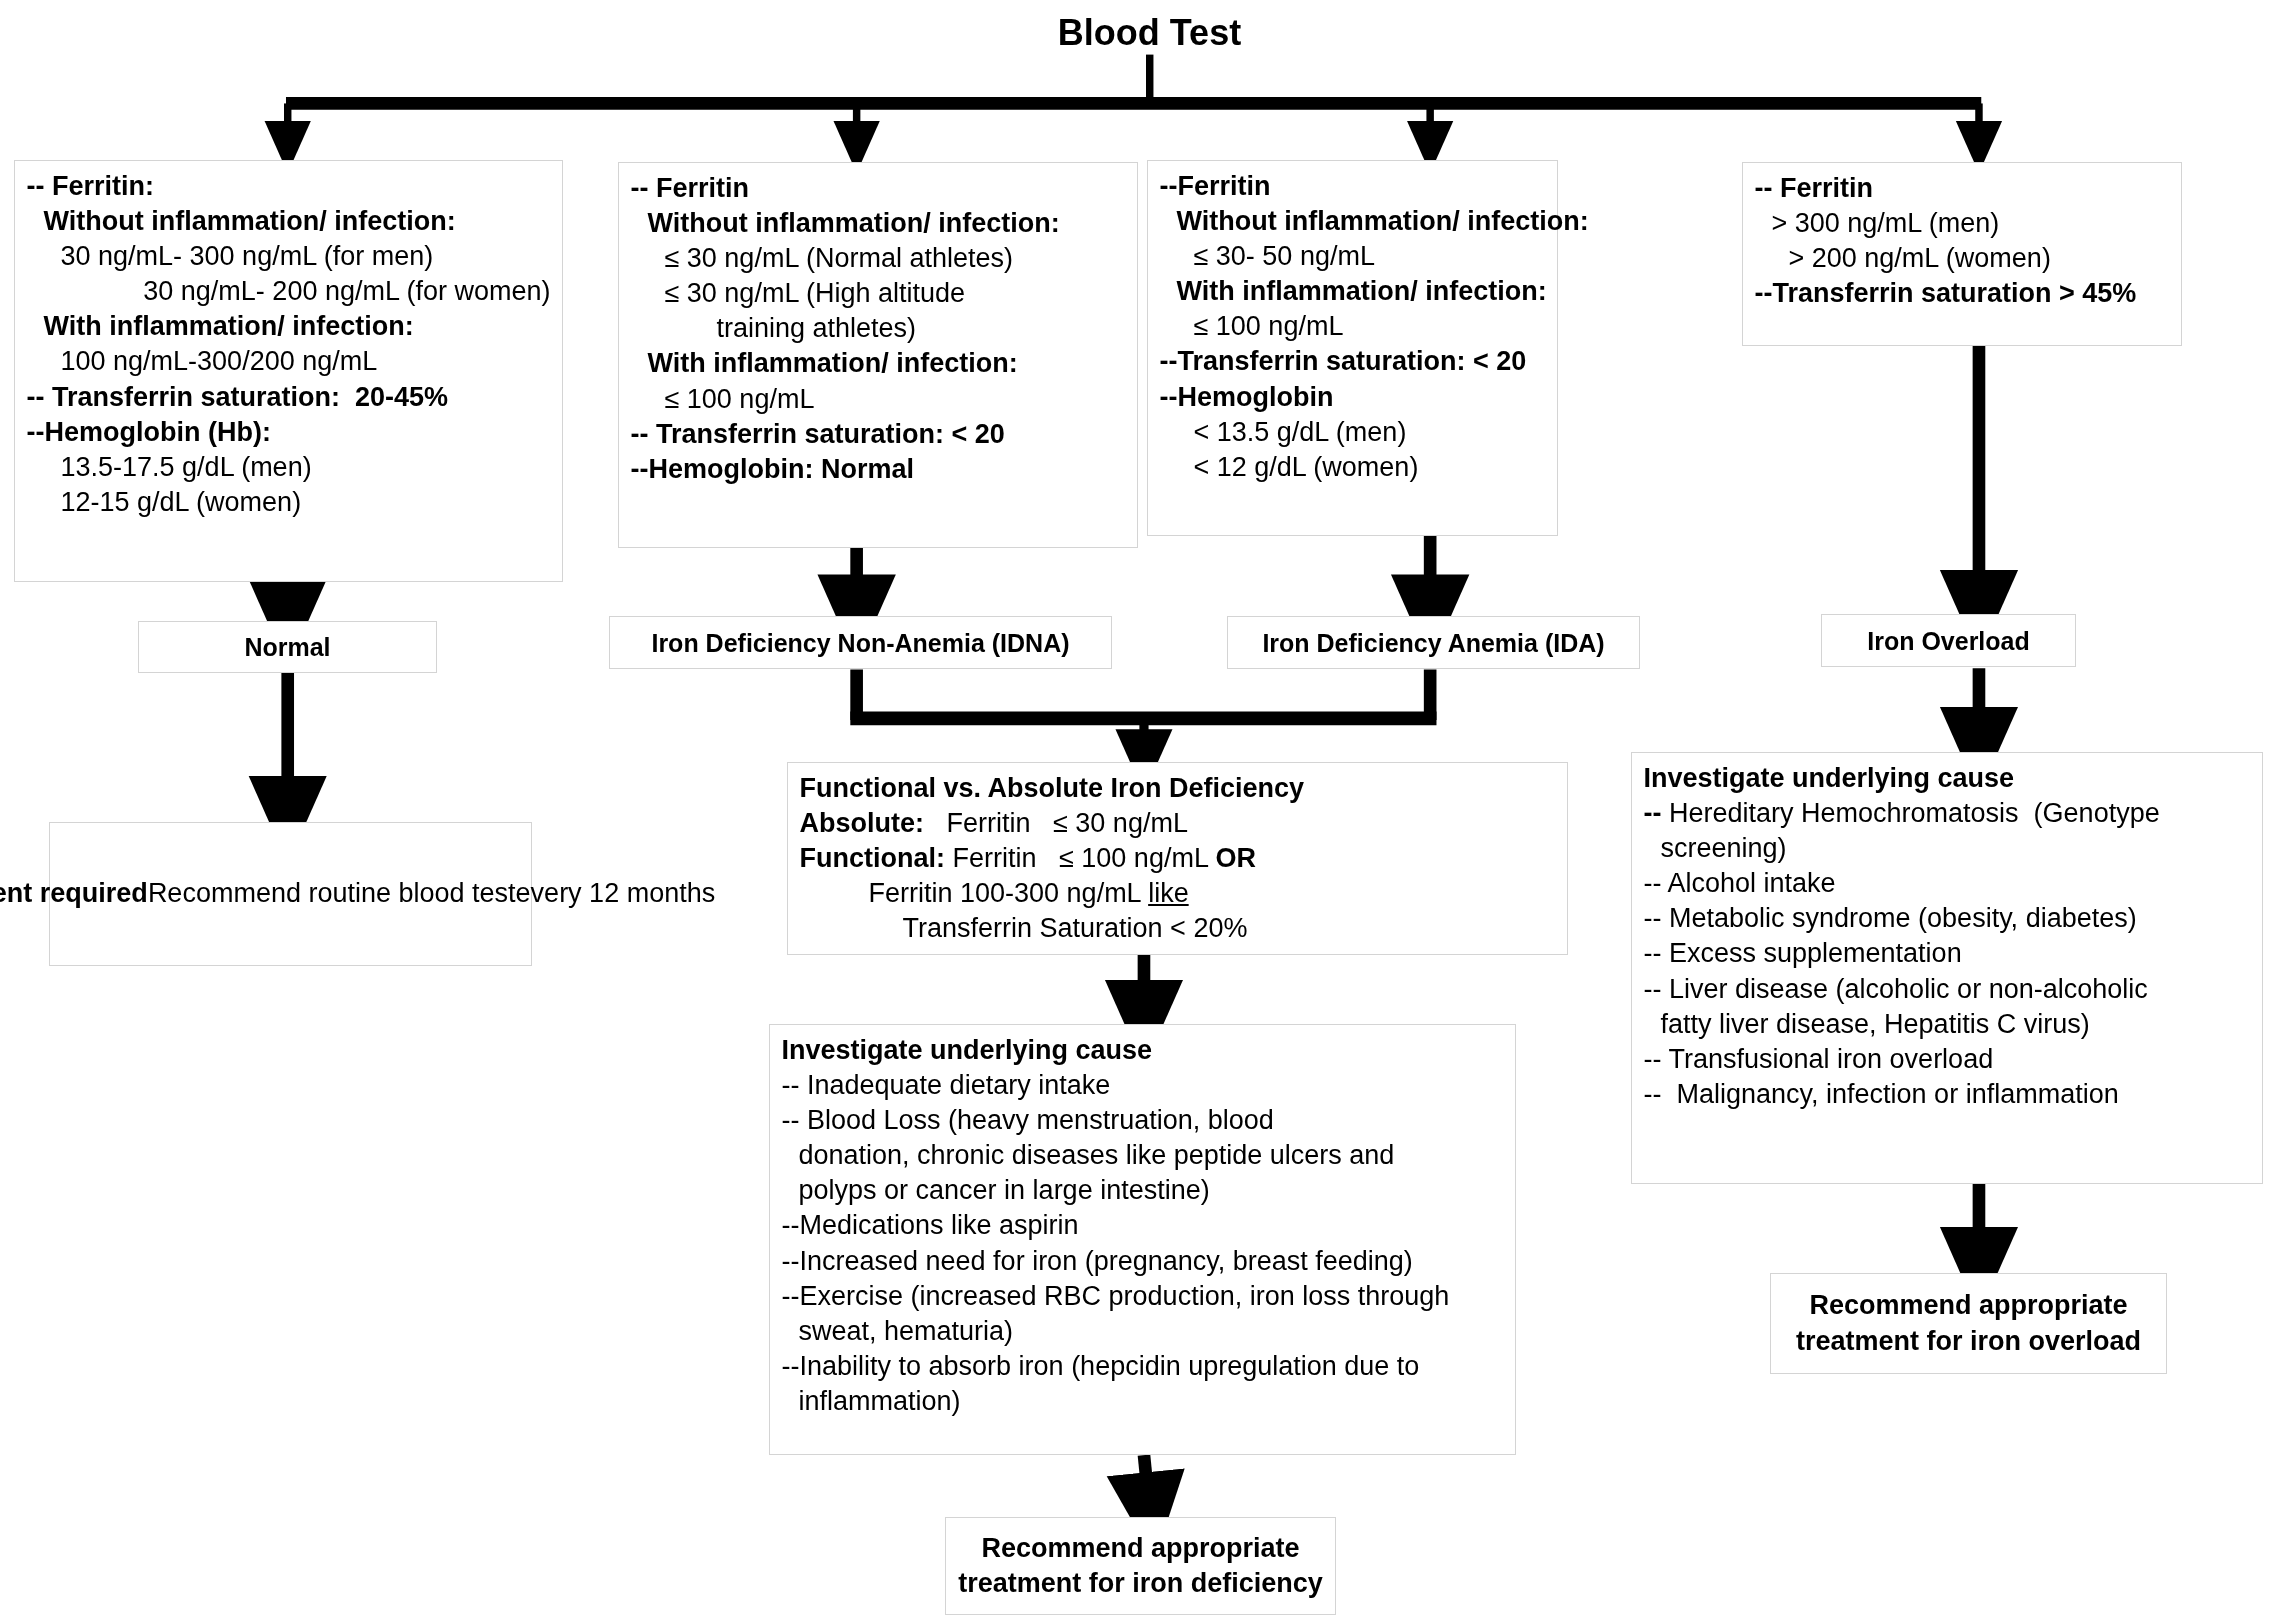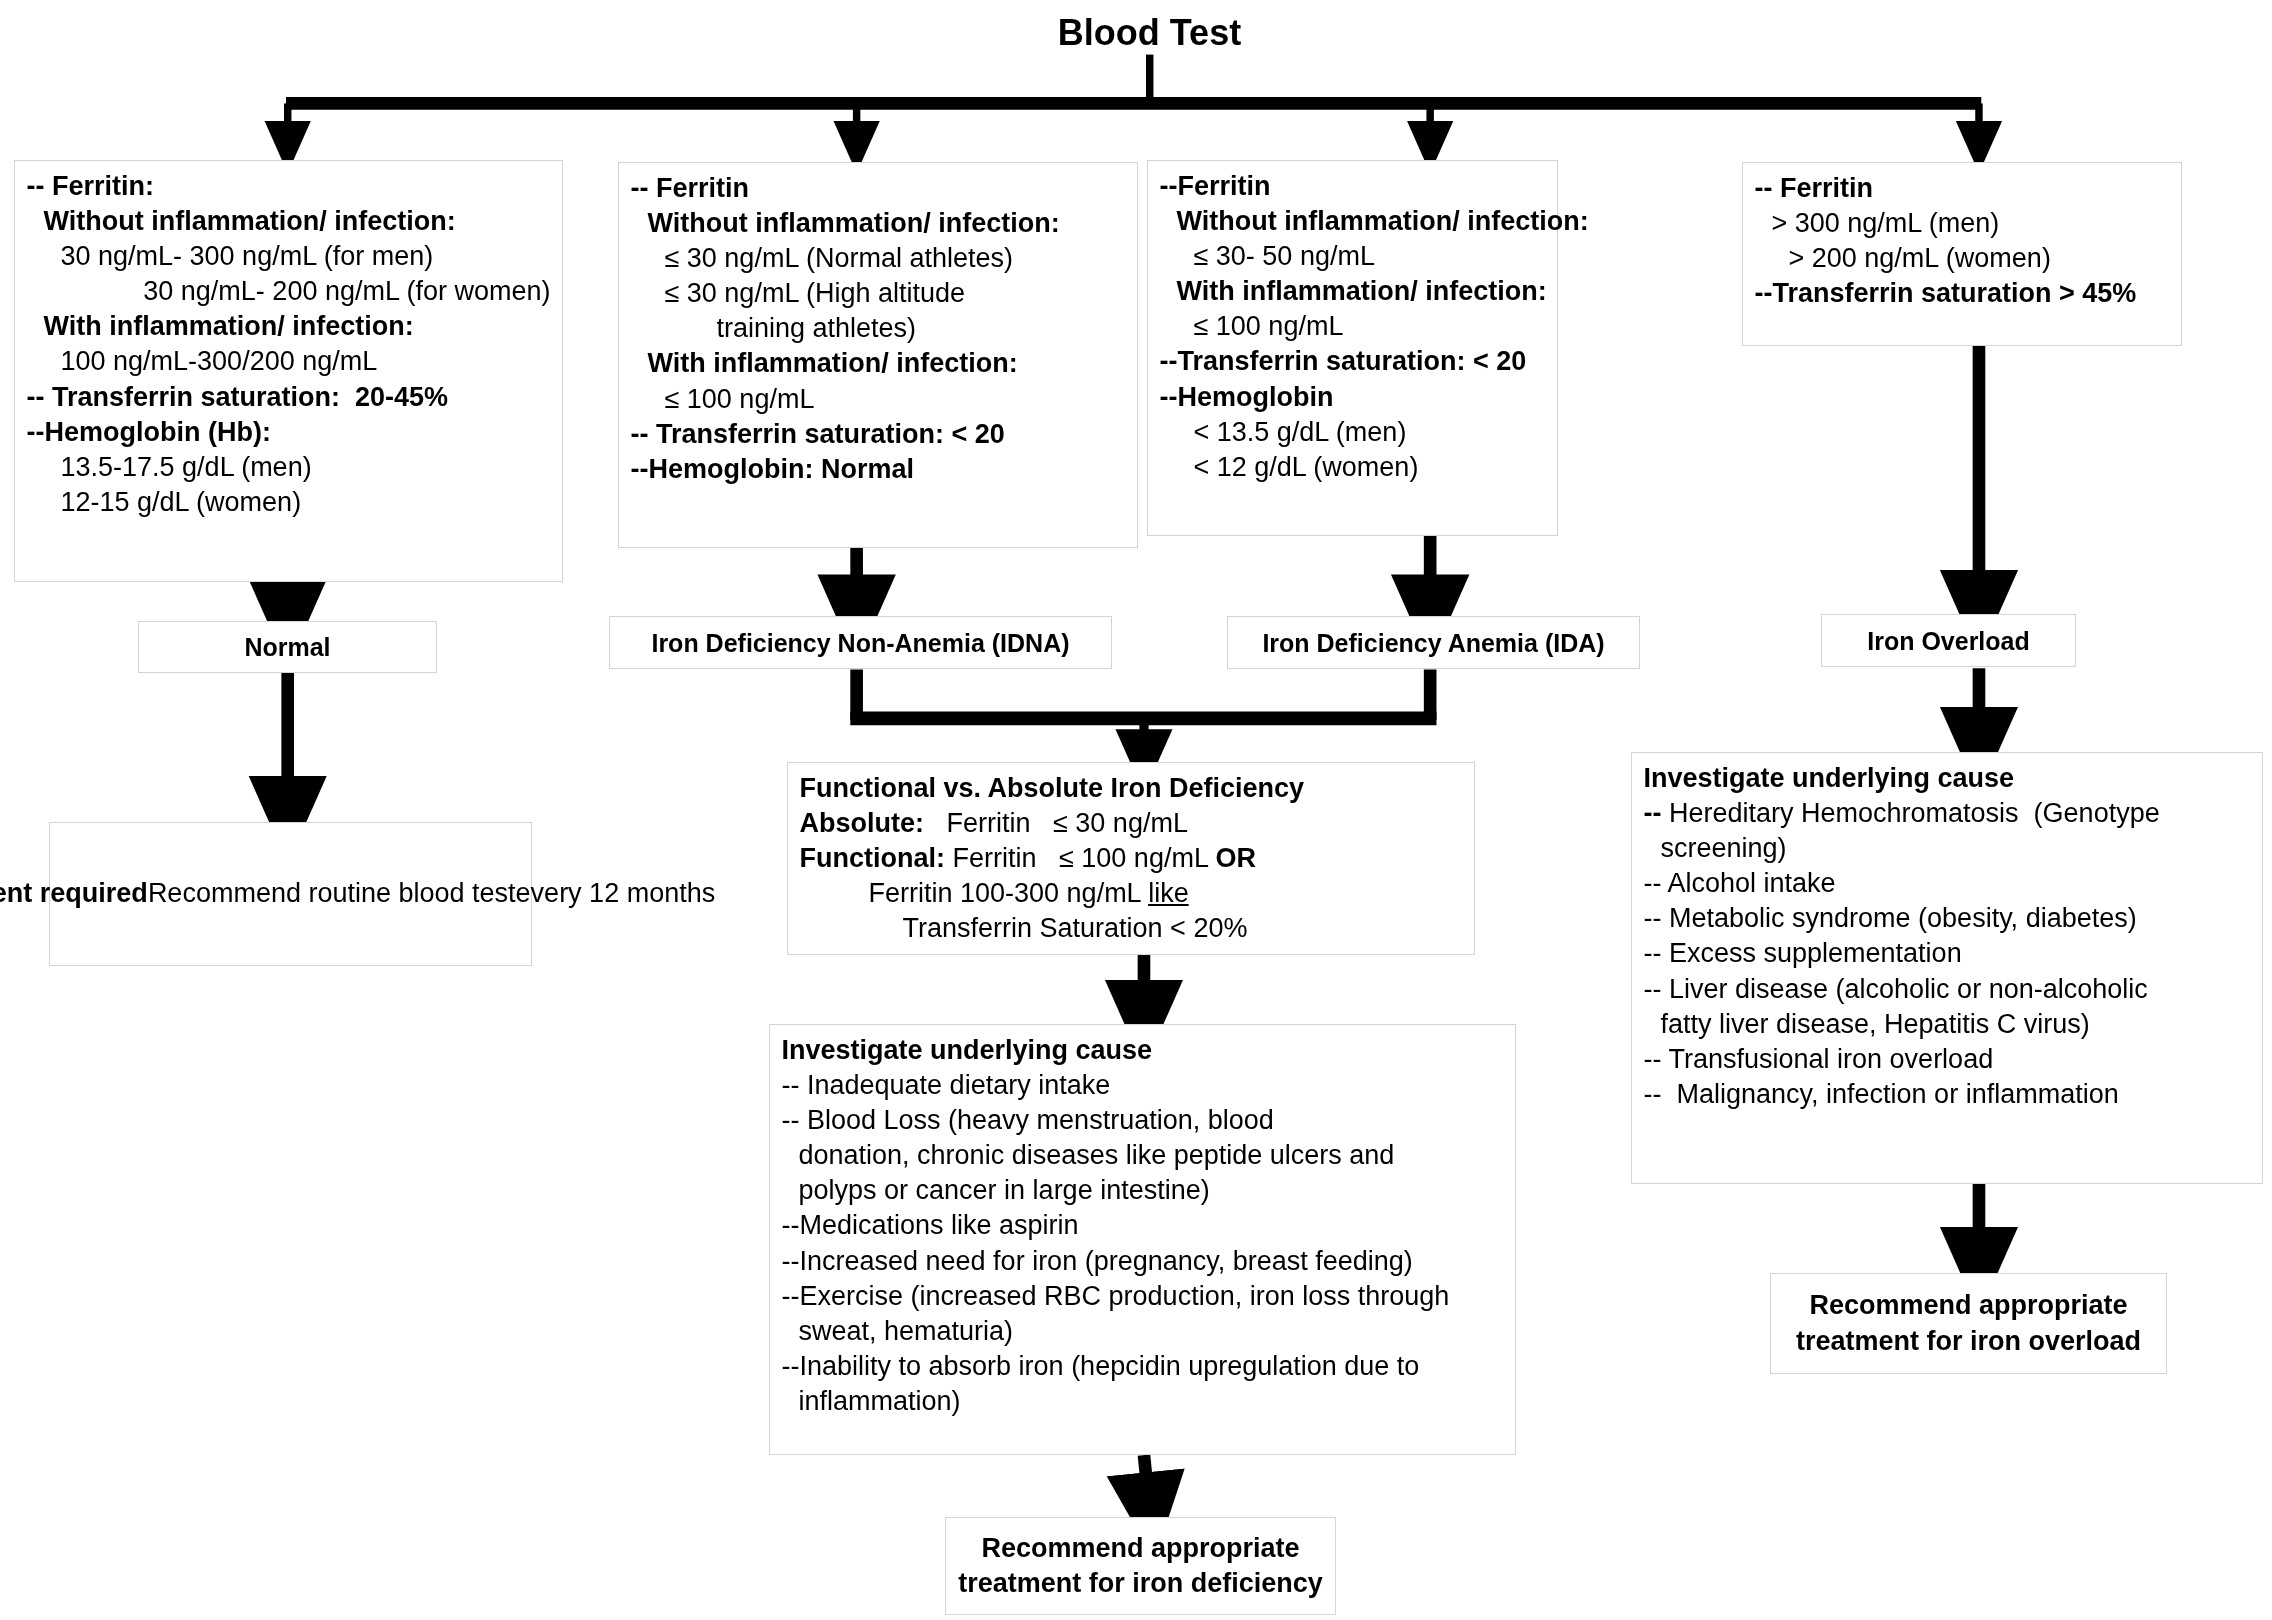--- a/index.html
+++ b/index.html
@@ -188,21 +188,21 @@
 
   <div class="pill fs-pill" style="left:1821px; top:614px; width:255px; height:53px;">Iron Overload</div>
 
   <div class="box fs-term center" id="no-treatment-box" style="left:49px; top:822px; width:483px; height:144px; display:flex;
               flex-direction:row; align-items:center; justify-content:center;">
       <div class="ln b">No treatment required</div>
       <div class="ln">Recommend routine blood test</div>
       <div class="ln">every 12 months</div>
     </div>
 
-  <div class="box fs-body" id="functional-absolute-box" style="left:787px; top:762px; width:688px; height:193px;">
+  <div class="box fs-body" id="functional-absolute-box" style="left:787px; top:762px; width:781px; height:193px;">
       <div class="ln b" style="padding-left: 0px;">Functional vs. Absolute Iron Deficiency</div>
       <div class="ln" style="padding-left: 0px;"><span class="b">Absolute:</span>   Ferritin   ≤ 30 ng/mL</div>
       <div class="ln" style="padding-left: 0px;"><span class="b">Functional:</span> Ferritin   ≤ 100 ng/mL <span class="b">OR</span></div>
       <div class="ln" style="padding-left: 69px;">Ferritin 100-300 ng/mL <span class="u">like</span></div>
       <div class="ln" style="padding-left: 103px;">Transferrin Saturation &lt; 20%</div>
     </div>
 
   <div class="box fs-body" id="deficiency-causes-box" style="left:769px; top:1024px; width:747px; height:431px;">
       <div class="ln b">Investigate underlying cause</div>
       <div class="ln" style="padding-left: 0px;">-- Inadequate dietary intake</div>

